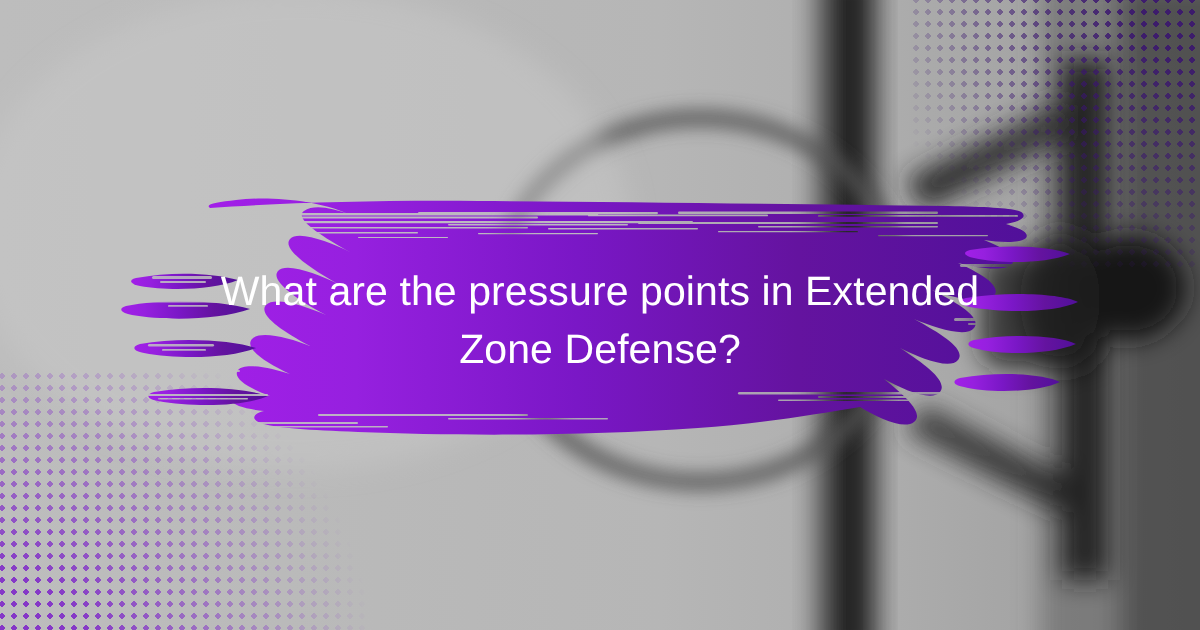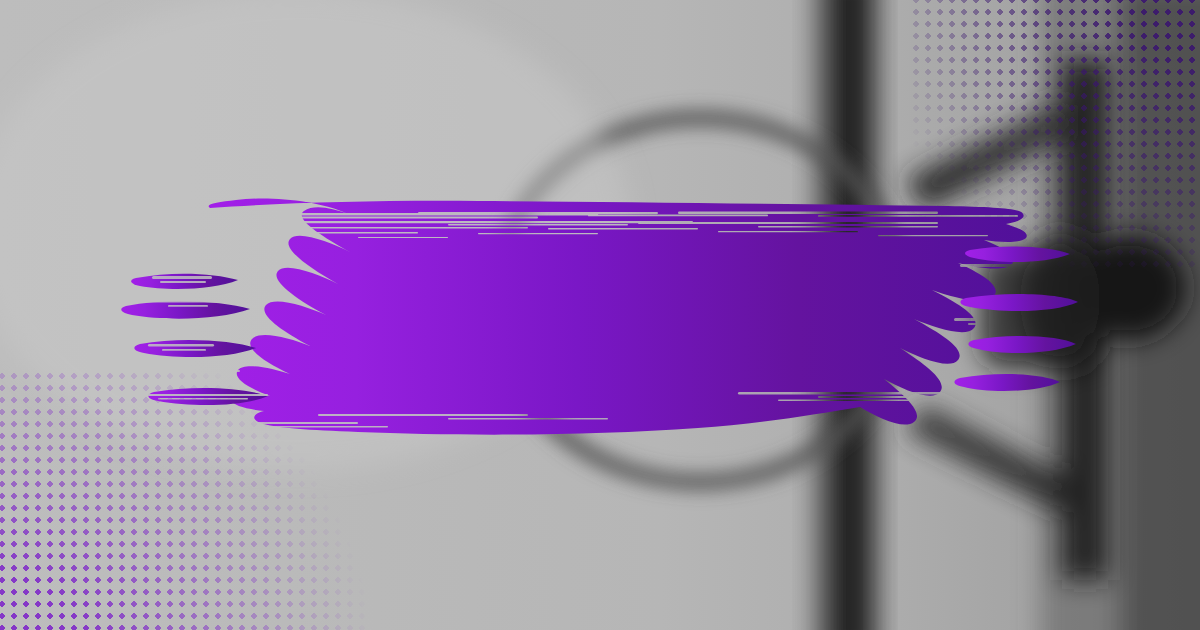--- a/index.html
+++ b/index.html
@@ -252,14 +252,16 @@
         <g fill="url(#gbrush)">
           <path d="M 852,72 C 888,66 930,68 952,76 C 926,86 884,86 856,80 C 846,78 844,74 852,72 Z"></path>
           <path d="M 848,120 C 892,113 944,116 960,124 C 936,135 886,135 852,129 C 840,127 840,122 848,120 Z"></path>
           <path d="M 856,162 C 896,155 942,158 958,166 C 932,177 884,177 860,171 C 848,169 848,164 856,162 Z"></path>
           <path d="M 842,200 C 882,193 926,196 942,204 C 918,215 870,215 846,209 C 834,207 834,202 842,200 Z"></path>
         </g>
       </g>
     </svg>
   </div>
 
+  <div class="headline">What are the pressure points in Extended
+Zone Defense?</div>
 
 </div>
 
 </body></html>

